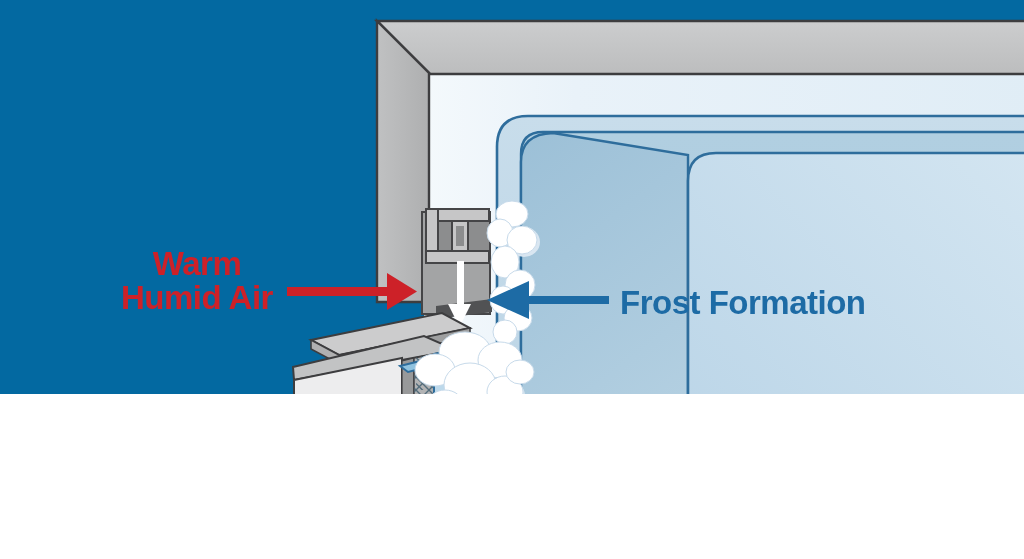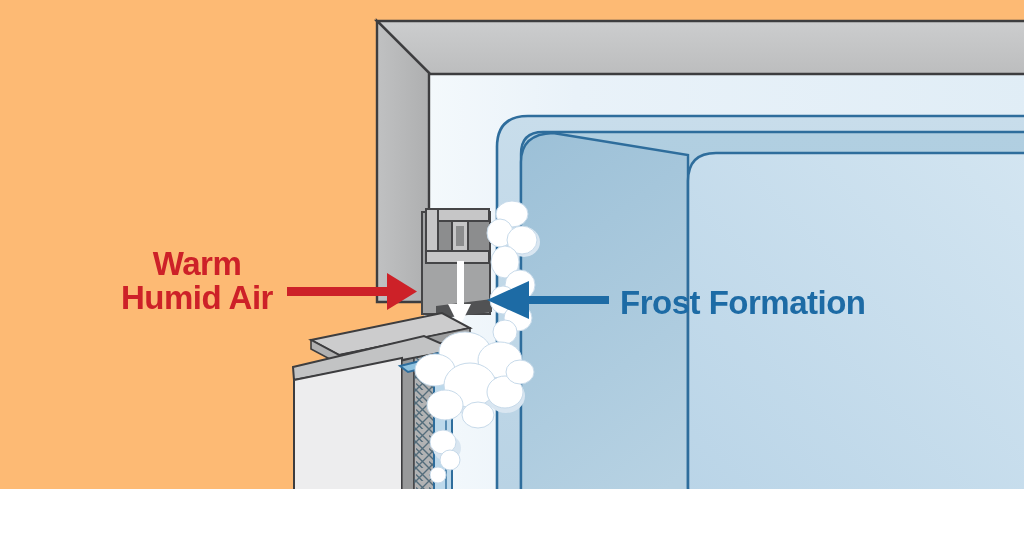--- a/index.html
+++ b/index.html
@@ -1,16 +1,16 @@
 <!DOCTYPE html>
 <html><head>
 <meta charset="utf-8">
 <style>
   html,body{margin:0;padding:0;background:#ffffff;}
-  .stage{position:relative;width:1024px;height:489px;background:#fdba74;overflow:hidden;
+  .stage{position:relative;width:1024px;height:394px;background:#0369a1;overflow:hidden;
          font-family:"Liberation Sans",sans-serif;}
   svg{display:block;width:1024px;height:559px;}
   .lbl{font-family:"Liberation Sans",sans-serif;font-weight:bold;font-size:33px;letter-spacing:-0.5px;}
 </style>
 </head>
 <body>
 
 <div class="stage">
 <svg viewBox="0 0 1024 559">
   <defs>

